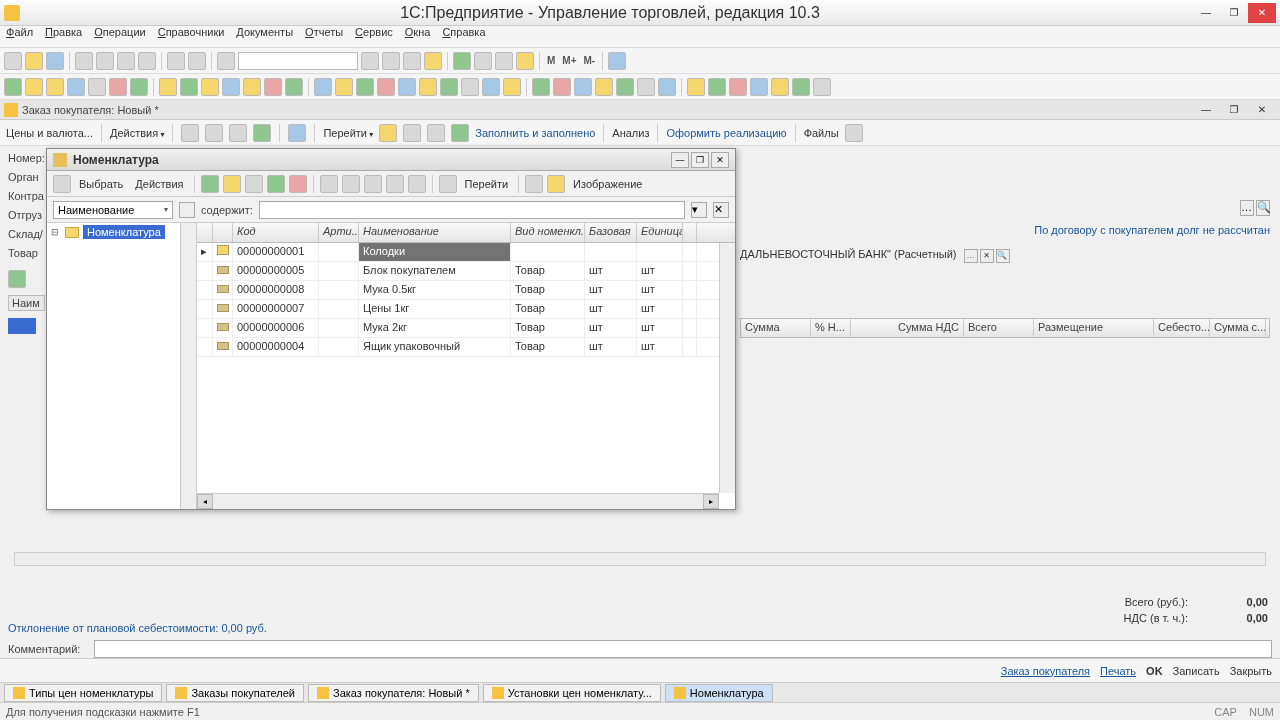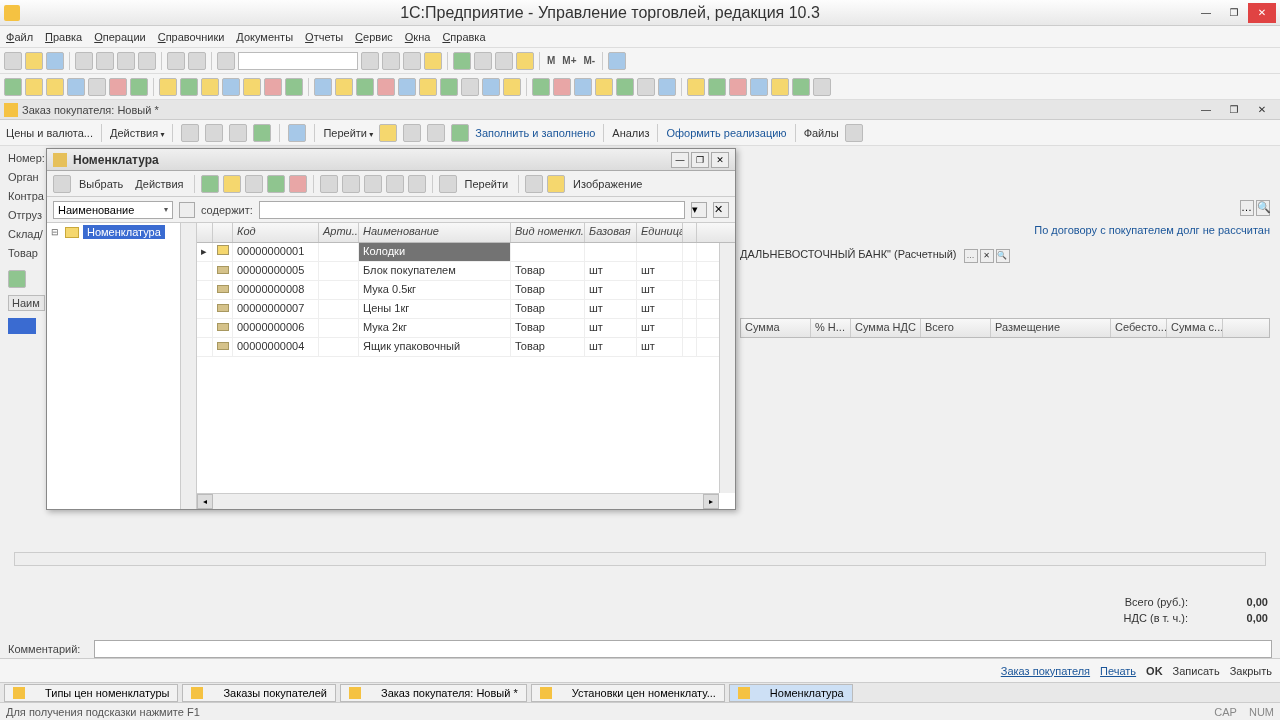--- a/index.html
+++ b/index.html
@@ -3,21 +3,21 @@
 <meta charset="utf-8">
 <style>
 * { box-sizing: border-box; margin: 0; padding: 0; }
 body { font-family: Arial, sans-serif; font-size: 11px; background: #f0f0f0; width: 1280px; height: 720px; overflow: hidden; position: relative; }
 .titlebar { background: linear-gradient(#fdfdfd,#e8e8e8); height: 26px; display: flex; align-items: center; padding: 0 4px; border-bottom: 1px solid #ccc; }
 .titlebar .logo { width: 16px; height: 16px; background: #f5c242; border-radius: 2px; margin-right: 8px; }
 .titlebar .title { flex: 1; text-align: center; color: #333; font-size: 16px; }
 .winbtns { display: flex; gap: 0; }
 .winbtn { width: 28px; height: 20px; display: flex; align-items: center; justify-content: center; font-size: 10px; color: #333; cursor: pointer; }
 .winbtn.close { background: #e04343; color: #fff; }
-.menubar { background: #f5f5f5; height: 22px; display: flex; align-items: center; padding: 0 6px; gap: 12px; border-bottom: 1px solid #ddd; }
+.menubar { background: #f5f5f5; height: 22px; display: flex; padding: 0 6px; gap: 12px; border-bottom: 1px solid #ddd; }
 .menubar span { color: #333; cursor: pointer; }
 .menubar span:first-letter { text-decoration: underline; }
 .toolbar { background: #f5f5f5; height: 26px; display: flex; align-items: center; padding: 0 4px; gap: 3px; border-bottom: 1px solid #ddd; }
 .tb-ico { width: 18px; height: 18px; background: #d8d8d8; border: 1px solid #bbb; border-radius: 2px; cursor: pointer; flex-shrink: 0; }
 .tb-ico.y { background: #f5d76e; }
 .tb-ico.g { background: #8fc58f; }
 .tb-ico.b { background: #a6c8e8; }
 .tb-ico.r { background: #e8a6a6; }
 .tb-sep { width: 1px; height: 18px; background: #ccc; margin: 0 2px; }
 .tb-combo { width: 120px; height: 18px; border: 1px solid #bbb; background: #fff; }
@@ -74,21 +74,21 @@
 .bottom-info .comment-row label { color: #444; }
 .bottom-info .comment-row input { flex: 1; height: 18px; border: 1px solid #aaa; }
 .totals { position: absolute; right: 12px; bottom: 92px; text-align: right; font-size: 11px; color: #333; }
 .totals .row { display: flex; gap: 40px; justify-content: flex-end; margin-bottom: 4px; }
 .totals .val { font-weight: bold; min-width: 40px; }
 .action-bar { position: absolute; left: 0; right: 0; bottom: 38px; height: 24px; background: #f5f5f5; border-top: 1px solid #ccc; display: flex; align-items: center; justify-content: flex-end; padding: 0 8px; gap: 10px; }
 .action-bar .link { color: #1a5599; text-decoration: underline; cursor: pointer; }
 .action-bar .btn { cursor: pointer; color: #333; }
 .action-bar .btn.bold { font-weight: bold; }
 .taskbar { position: absolute; left: 0; right: 0; bottom: 18px; height: 20px; background: #e8e8e8; border-top: 1px solid #ccc; display: flex; align-items: center; padding: 0 4px; gap: 4px; }
-.taskbar .tab { display: flex; align-items: center; gap: 20px; padding: 2px 8px; border: 1px solid #bbb; background: #f2f2f2; font-size: 11px; cursor: pointer; }
+.taskbar .tab { display: flex; align-items: center; gap: 4px; padding: 2px 8px; border: 1px solid #bbb; background: #f2f2f2; font-size: 11px; cursor: pointer; }
 .taskbar .tab.active { background: #cde0f5; }
 .taskbar .tab .ico { width: 12px; height: 12px; background: #f5c242; }
 .statusbar { position: absolute; left: 0; right: 0; bottom: 0; height: 18px; background: #f0f0f0; border-top: 1px solid #ccc; display: flex; align-items: center; padding: 0 6px; font-size: 11px; color: #555; }
 .statusbar .spacer { flex: 1; }
 .statusbar .ind { margin-left: 12px; color: #888; }
 .hscroll-main { position: absolute; left: 14px; right: 14px; top: 552px; height: 14px; background: #eee; border: 1px solid #ccc; }
 .label-col { position: absolute; left: 8px; top: 152px; display: flex; flex-direction: column; gap: 7px; color: #444; font-size: 11px; }
 .far-right-search { position: absolute; right: 10px; top: 200px; display: flex; gap: 2px; }
 .far-right-search .box { width: 14px; height: 16px; border: 1px solid #aaa; background: #eee; }
 </style>
@@ -253,21 +253,21 @@
   <span class="btns">
     <span class="sbtn">…</span>
     <span class="sbtn">✕</span>
     <span class="sbtn">🔍</span>
   </span>
 </div>
 
 <div class="lower-grid-head" id="lower-grid-head">
     <div class="cell" style="width: 70px;">Сумма</div>
     <div class="cell" style="width: 40px;">% Н...</div>
-    <div class="cell" style="width: 70px;">Сумма НДС</div>
+    <div class="cell" style="width: 70px; margin-left: 43px;">Сумма НДС</div>
     <div class="cell" style="width: 70px;">Всего</div>
     <div class="cell" style="width: 120px;">Размещение</div>
     <div class="cell" style="width: 56px;">Себесто...</div>
     <div class="cell" style="width: 56px;">Сумма с...</div>
   </div>
 
 <div class="dialog">
   <div class="dlg-title">
     <div class="ico"></div>
     <div class="txt">Номенклатура</div>
@@ -415,20 +415,21 @@
       <span>Всего (руб.):</span>
       <span class="val">0,00</span>
     </div>
   <div class="row">
       <span>НДС (в т. ч.):</span>
       <span class="val">0,00</span>
     </div>
 </div>
 
 <div class="bottom-info">
+  <div class="dev">Отклонение от плановой себестоимости: 0,00 руб.</div>
   <div class="comment-row">
     <label>Комментарий:</label>
     <input type="text" style="">
   </div>
 </div>
 
 <div class="action-bar">
   <span class="link">Заказ покупателя</span>
   <span class="link">Печать</span>
   <span class="btn bold">OK</span>

